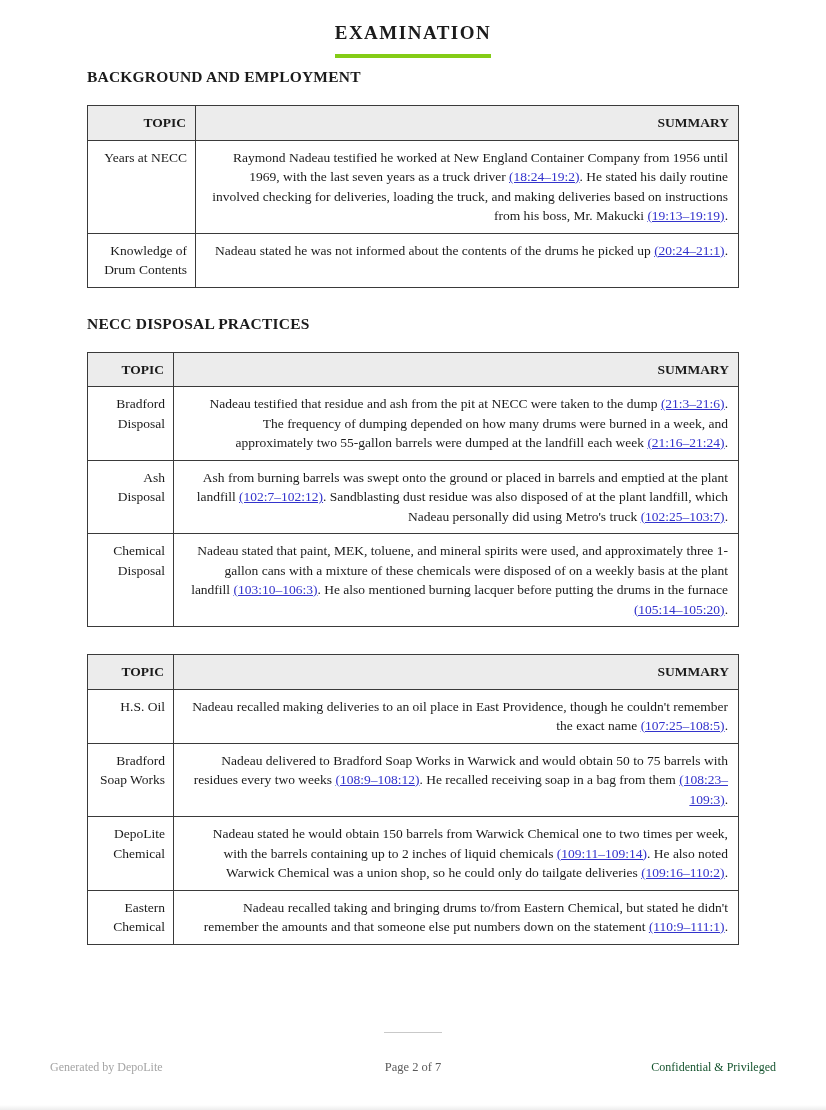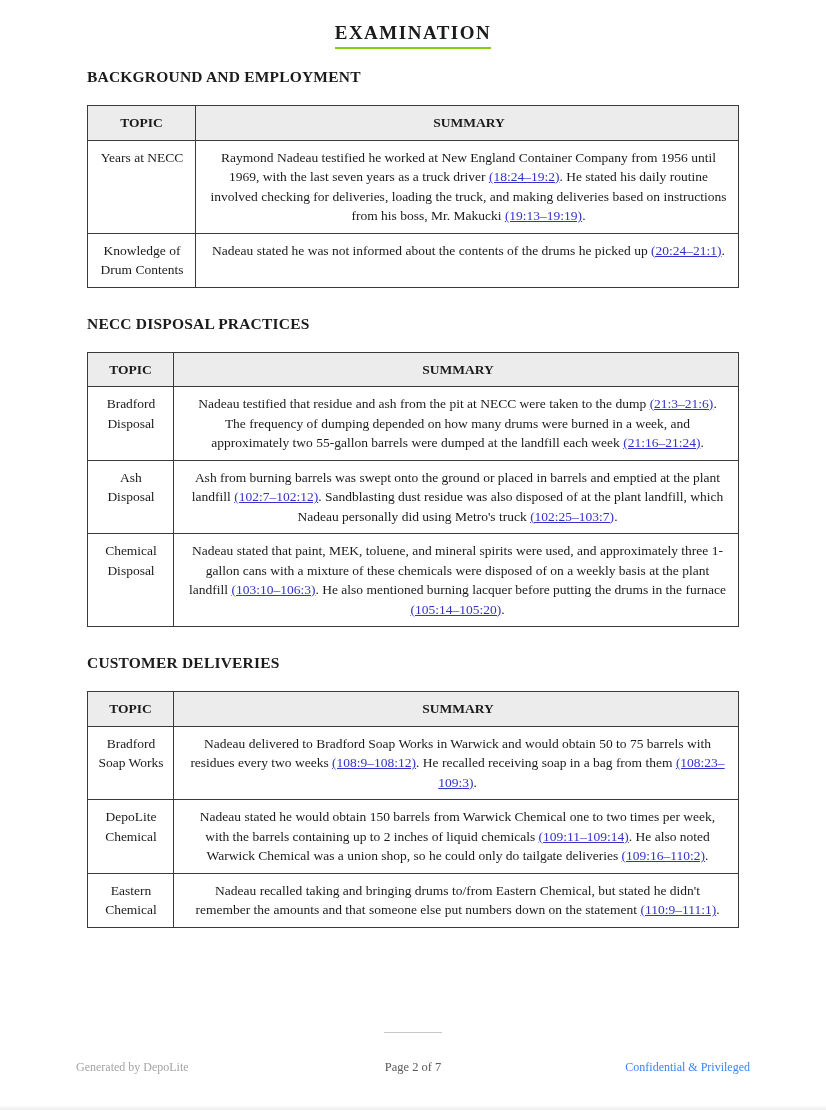--- a/index.html
+++ b/index.html
@@ -19,42 +19,42 @@
     padding: 22px 87px 0 87px;
   }
   .doc-title {
     text-align: center;
     font-size: 19px;
     font-weight: bold;
     letter-spacing: 1.5px;
     margin-bottom: 24px;
   }
   .doc-title span {
-    border-bottom: 2px solid #84cc16;
-    padding-bottom: 4px;
+    border-bottom: 4px solid #84cc16;
+    padding-bottom: 11px;
   }
   .section { margin-bottom: 27px; }
   .section-heading {
     font-size: 15.5px;
     font-weight: bold;
     letter-spacing: 0.2px;
     margin-bottom: 19px;
   }
   table.topic-table {
     width: 100%;
     border-collapse: collapse;
     table-layout: fixed;
     border: 1.5px solid #3a3a3a;
   }
   table.topic-table th, table.topic-table td {
     border: 1px solid #3a3a3a;
     vertical-align: top;
     font-size: 13.5px;
     line-height: 19.5px;
-    text-align: center;
+    text-align: right;
   }
   table.topic-table thead th {
     background: #ececec;
     font-weight: bold;
     padding: 7px 9px 7px 9px;
     border-bottom: 1.5px solid #3a3a3a;
   }
   table.topic-table thead th.col-summary { padding-left: 13px; }
   table.topic-table td.cell-topic { padding: 7px 8px 7px 9px; }
   table.topic-table td.cell-summary { padding: 7px 10px 7px 13px; }
@@ -71,29 +71,29 @@
     transform: translateX(-50%);
     width: 58px;
     height: 0;
     border-top: 1px solid #c9c9c9;
   }
   .page-footer {
     position: absolute;
     top: 1060px;
     left: 0;
     width: 826px;
-    padding: 0 76px;
+    padding: 0 50px;
     display: flex;
     justify-content: space-between;
     align-items: center;
     font-size: 12px;
   }
   .footer-left  { color: #a4a4a4; }
   .footer-center { color: #5a5a5a; position: absolute; left: 50%; transform: translateX(-50%); font-size: 12.5px; }
-  .footer-right { color: #3b82f6; font-family: Liberation Serif, serif; }
+  .footer-right { color: #14532d; font-family: Liberation Serif, serif; }
   .bottom-edge {
     position: absolute;
     bottom: 0; left: 0;
     width: 826px; height: 5px;
     background: linear-gradient(to bottom, #ffffff, #ededed);
   }
 </style>
 </head>
 <body>
 
@@ -152,34 +152,37 @@
               <td class="cell-summary"><span>Ash from burning barrels was swept onto the ground or placed in barrels and emptied at the plant landfill </span><a class="cite-link">(102:7–102:12)</a><span>. Sandblasting dust residue was also disposed of at the plant landfill, which Nadeau personally did using Metro's truck </span><a class="cite-link">(102:25–103:7)</a><span>.</span></td>
             </tr>
             <tr>
               <td class="cell-topic">Chemical Disposal</td>
               <td class="cell-summary"><span>Nadeau stated that paint, MEK, toluene, and mineral spirits were used, and approximately three 1-gallon cans with a mixture of these chemicals were disposed of on a weekly basis at the plant landfill </span><a class="cite-link">(103:10–106:3)</a><span>. He also mentioned burning lacquer before putting the drums in the furnace </span><a class="cite-link">(105:14–105:20)</a><span>.</span></td>
             </tr>
           </tbody>
         </table>
       </section>
       <section class="section">
-        <h2 class="section-heading">CUSTOMER DELIVERIES</h2>
         <table class="topic-table">
           <colgroup>
             <col style="width: 86px;">
             <col>
           </colgroup>
           <thead>
             <tr>
               <th class="col-topic">TOPIC</th>
               <th class="col-summary">SUMMARY</th>
             </tr>
           </thead>
           <tbody>
             <tr>
+              <td class="cell-topic">H.S. Oil</td>
+              <td class="cell-summary"><span>Nadeau recalled making deliveries to an oil place in East Providence, though he couldn't remember the exact name </span><a class="cite-link">(107:25–108:5)</a><span>.</span></td>
+            </tr>
+            <tr>
               <td class="cell-topic">Bradford Soap Works</td>
               <td class="cell-summary"><span>Nadeau delivered to Bradford Soap Works in Warwick and would obtain 50 to 75 barrels with residues every two weeks </span><a class="cite-link">(108:9–108:12)</a><span>. He recalled receiving soap in a bag from them </span><a class="cite-link">(108:23–109:3)</a><span>.</span></td>
             </tr>
             <tr>
               <td class="cell-topic">DepoLite Chemical</td>
               <td class="cell-summary"><span>Nadeau stated he would obtain 150 barrels from Warwick Chemical one to two times per week, with the barrels containing up to 2 inches of liquid chemicals </span><a class="cite-link">(109:11–109:14)</a><span>. He also noted Warwick Chemical was a union shop, so he could only do tailgate deliveries </span><a class="cite-link">(109:16–110:2)</a><span>.</span></td>
             </tr>
             <tr>
               <td class="cell-topic">Eastern Chemical</td>
               <td class="cell-summary"><span>Nadeau recalled taking and bringing drums to/from Eastern Chemical, but stated he didn't remember the amounts and that someone else put numbers down on the statement </span><a class="cite-link">(110:9–111:1)</a><span>.</span></td>

